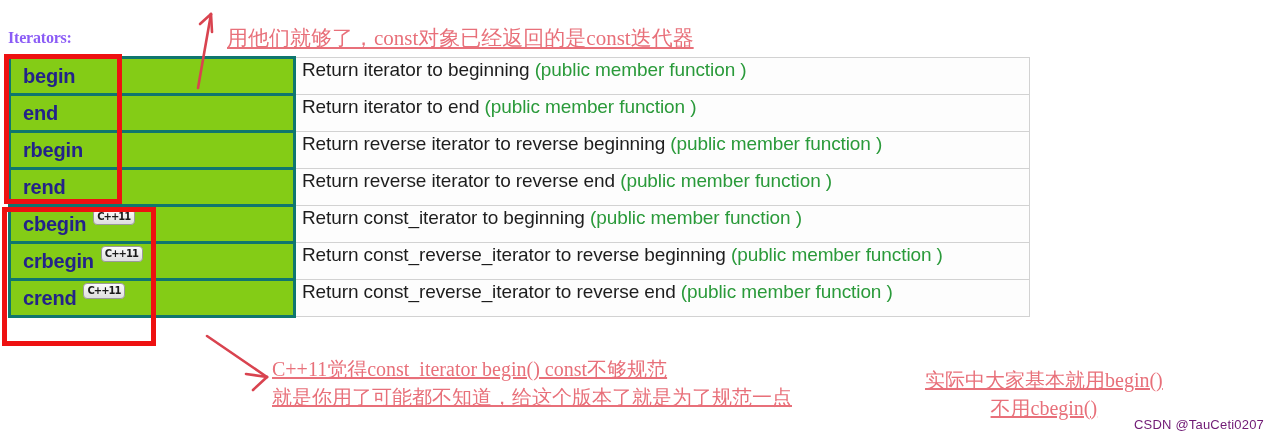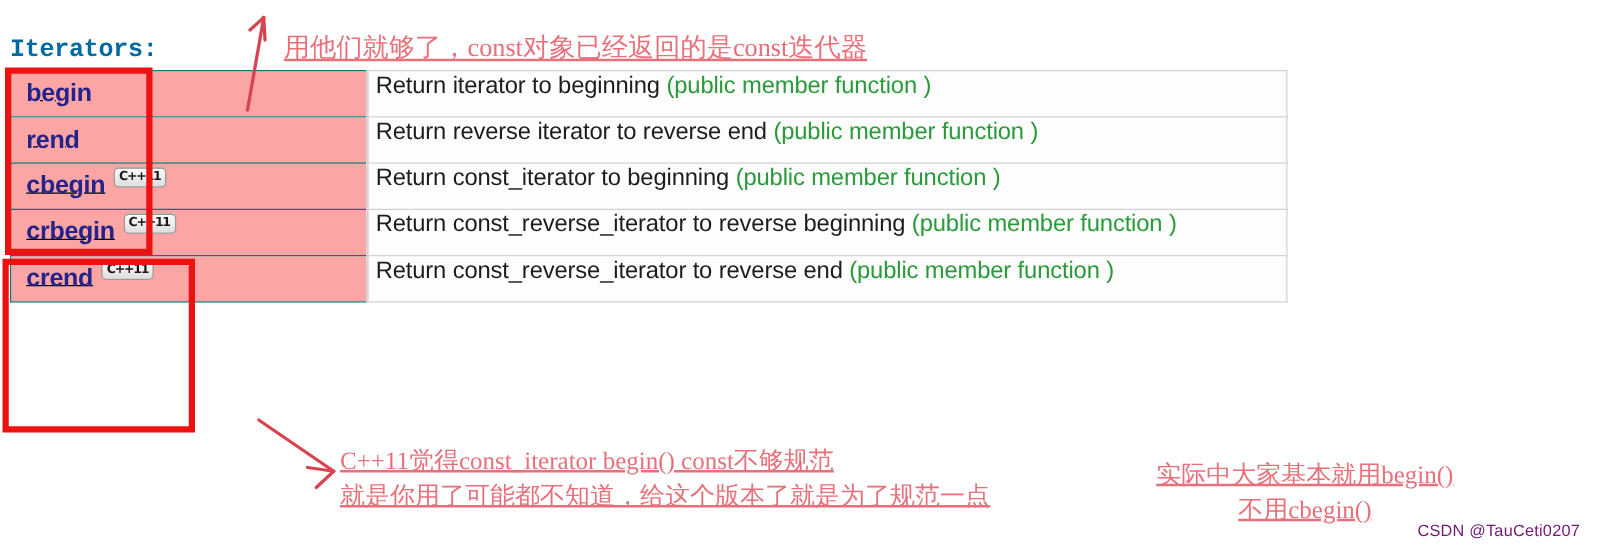--- a/index.html
+++ b/index.html
@@ -13,47 +13,46 @@
     position: relative;
     overflow: hidden;
     font-family: "Liberation Sans", "DejaVu Sans", sans-serif;
   }
 
   
   .section-heading {
     position: absolute;
     left: 8px;
     top: 29px;
-    font-family: Liberation Mono, monospace;
+    font-family: Liberation Serif, serif;
     font-weight: bold;
-    font-size: 20px;
-    color: #0369a1;
+    font-size: 16px;
+    color: #8b5cf6;
     letter-spacing: -0.2px;
     white-space: nowrap;
   }
 
   
   .ref-table {
     position: absolute;
     left: 8px;
     top: 56px;
     width: 1022px;
     border-collapse: collapse;
     table-layout: fixed;
   }
   .ref-table tr { height: 37px; }
   .cell-name {
     width: 285px;
-    background: #fca5a5;
-    border: 1px solid #0f766e;
+    background: #84cc16;
+    border: 3px solid #0f766e;
     padding: 0 0 0 12px;
     vertical-align: middle;
     box-sizing: border-box;
     overflow: hidden;
-    text-decoration: underline;
   }
   .cell-desc {
     background: #fdfdfd;
     border: 1px solid #d2d2d2;
     border-left: 2px solid #d2d2d2;
     padding: 0 0 12px 6px;
     vertical-align: middle;
     box-sizing: border-box;
     white-space: nowrap;
     overflow: hidden;
@@ -144,21 +143,37 @@
 
     <tr>
       <td class="cell-name">
         <span class="fn-name">begin</span>
       </td>
       <td class="cell-desc">
         <span class="desc-text">Return iterator to beginning </span><span class="desc-meta">(public member function )</span>
       </td>
     </tr>
 
-
+    <tr>
+      <td class="cell-name">
+        <span class="fn-name">end</span>
+      </td>
+      <td class="cell-desc">
+        <span class="desc-text">Return iterator to end </span><span class="desc-meta">(public member function )</span>
+      </td>
+    </tr>
+
+    <tr>
+      <td class="cell-name">
+        <span class="fn-name">rbegin</span>
+      </td>
+      <td class="cell-desc">
+        <span class="desc-text">Return reverse iterator to reverse beginning </span><span class="desc-meta">(public member function )</span>
+      </td>
+    </tr>
 
     <tr>
       <td class="cell-name">
         <span class="fn-name">rend</span>
       </td>
       <td class="cell-desc">
         <span class="desc-text">Return reverse iterator to reverse end </span><span class="desc-meta">(public member function )</span>
       </td>
     </tr>
 

